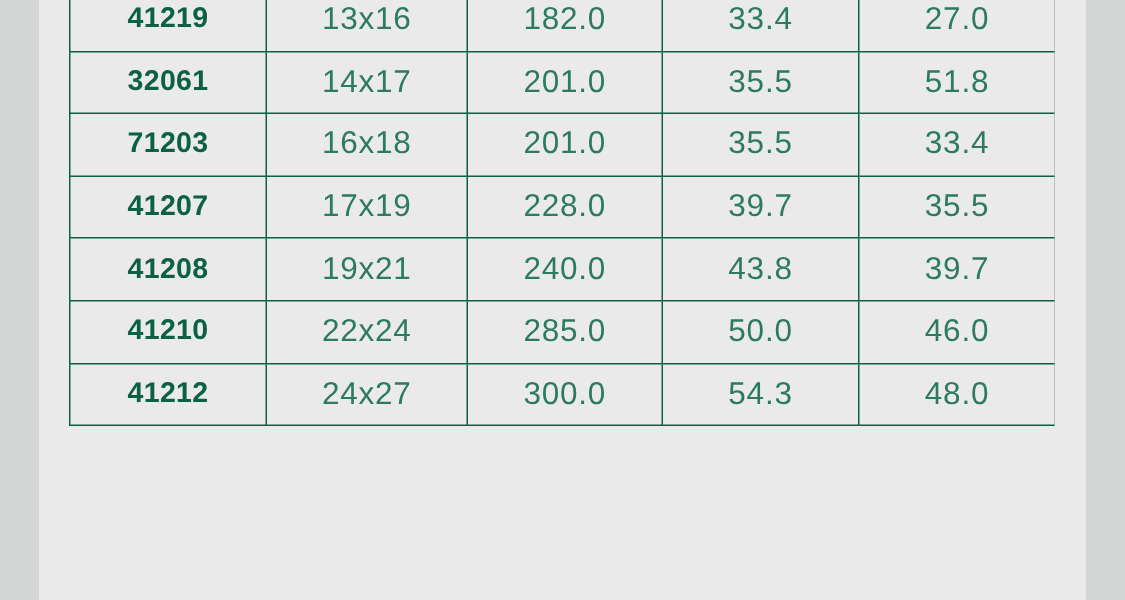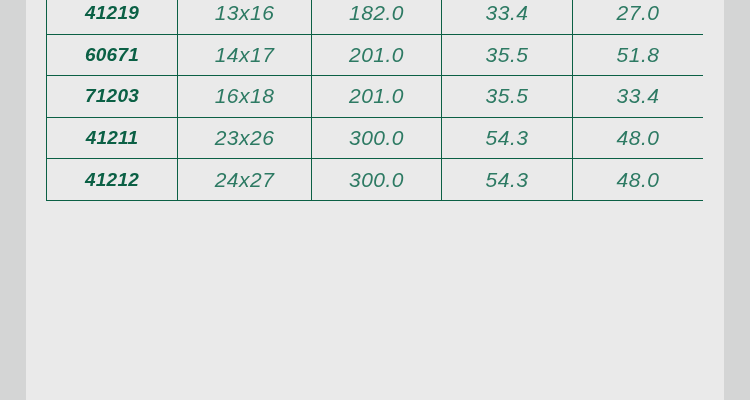--- a/index.html
+++ b/index.html
@@ -40,21 +40,20 @@
   .gutter-right { left: 724px; width: 26px; }
 
   
   .table-viewport {
     position: absolute;
     top: 0;
     left: 46px;
     width: 657px;
     height: 400px;
     overflow: hidden;
-    font-style: italic;
   }
   table.spec-table {
     position: absolute;
     top: -8px;            
     left: 0;
     width: 657px;
     border-collapse: collapse;
     table-layout: fixed;
     background: #eaeaea;
   }
@@ -107,39 +106,53 @@
       </colgroup>
       <tbody>
           <tr>
             <td class="cell-code">41219</td>
             <td class="cell-val">13x16</td>
             <td class="cell-val">182.0</td>
             <td class="cell-val">33.4</td>
             <td class="cell-val">27.0</td>
           </tr>
           <tr>
-            <td class="cell-code">60671</td>
+            <td class="cell-code">32061</td>
             <td class="cell-val">14x17</td>
             <td class="cell-val">201.0</td>
             <td class="cell-val">35.5</td>
             <td class="cell-val">51.8</td>
           </tr>
           <tr>
             <td class="cell-code">71203</td>
             <td class="cell-val">16x18</td>
             <td class="cell-val">201.0</td>
             <td class="cell-val">35.5</td>
             <td class="cell-val">33.4</td>
           </tr>
           <tr>
-            <td class="cell-code">41211</td>
-            <td class="cell-val">23x26</td>
-            <td class="cell-val">300.0</td>
-            <td class="cell-val">54.3</td>
-            <td class="cell-val">48.0</td>
+            <td class="cell-code">41207</td>
+            <td class="cell-val">17x19</td>
+            <td class="cell-val">228.0</td>
+            <td class="cell-val">39.7</td>
+            <td class="cell-val">35.5</td>
+          </tr>
+          <tr>
+            <td class="cell-code">41208</td>
+            <td class="cell-val">19x21</td>
+            <td class="cell-val">240.0</td>
+            <td class="cell-val">43.8</td>
+            <td class="cell-val">39.7</td>
+          </tr>
+          <tr>
+            <td class="cell-code">41210</td>
+            <td class="cell-val">22x24</td>
+            <td class="cell-val">285.0</td>
+            <td class="cell-val">50.0</td>
+            <td class="cell-val">46.0</td>
           </tr>
           <tr>
             <td class="cell-code">41212</td>
             <td class="cell-val">24x27</td>
             <td class="cell-val">300.0</td>
             <td class="cell-val">54.3</td>
             <td class="cell-val">48.0</td>
           </tr>
         </tbody>
     </table>

